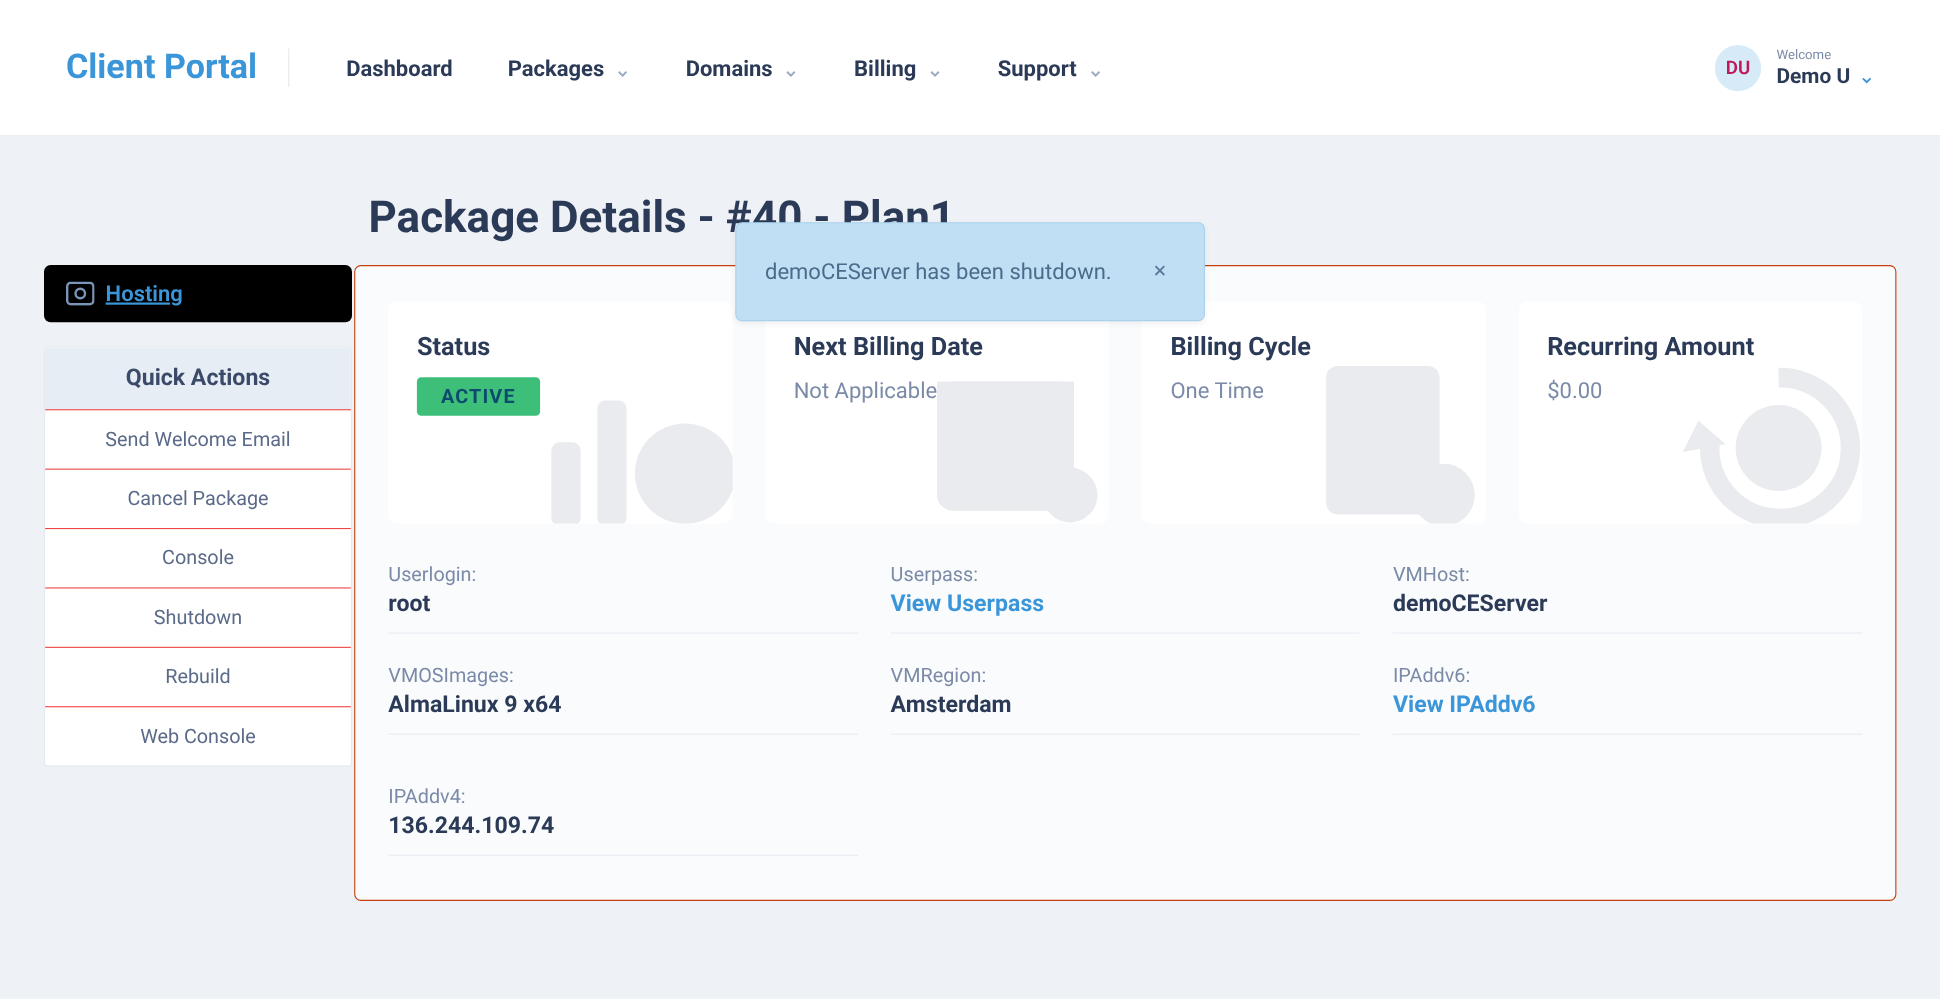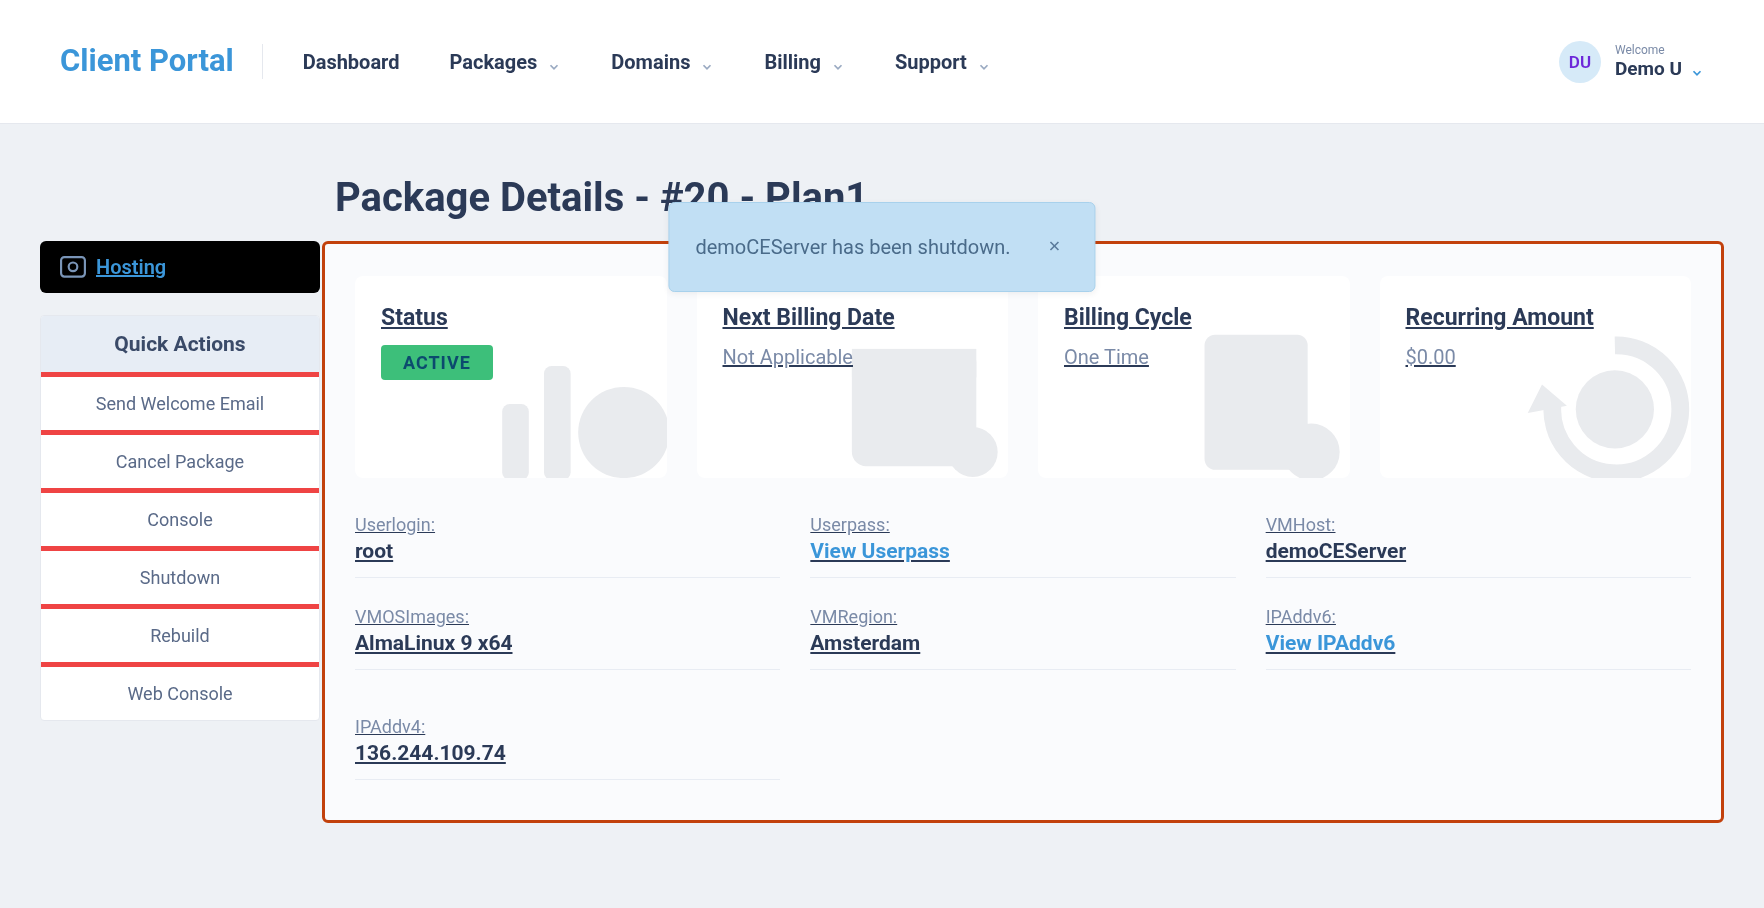--- a/index.html
+++ b/index.html
@@ -23,21 +23,21 @@
   font-size: 31px;
   font-weight: 700;
   color: #3b96d9;
   padding-right: 28px;
   border-right: 1px solid #e5e8ee;
   line-height: 1.1;
 }
 .nav {
   display: flex;
   gap: 50px;
-  margin-left: 40px;
+  margin-left: 52px;
   flex: 1;
 }
 .nav-item {
   display: flex;
   align-items: center;
   gap: 10px;
   font-size: 20px;
   font-weight: 700;
   color: #2b3a57;
   cursor: pointer;
@@ -52,21 +52,21 @@
   display: flex;
   align-items: center;
   gap: 14px;
   cursor: pointer;
 }
 .avatar {
   width: 42px;
   height: 42px;
   border-radius: 50%;
   background: #d6eaf8;
-  color: #6d28d9;
+  color: #be185d;
   display: flex;
   align-items: center;
   justify-content: center;
   font-weight: 600;
   font-size: 17px;
 }
 .user-text .welcome { font-size: 12px; color: #7a8aa7; }
 .user-text .username { font-size: 19px; font-weight: 700; color: #2b3a57; display: flex; align-items: center; gap: 8px; }
 
 .content-wrap { position: relative; }
@@ -139,32 +139,31 @@
   text-align: center;
   font-size: 21px;
   font-weight: 700;
   color: #3a4a68;
 }
 .qa-item {
   padding: 16px 10px;
   text-align: center;
   font-size: 18px;
   color: #5a6a88;
-  border-top: 5px solid #ef4444;
+  border-top: 1px solid #ef4444;
   cursor: pointer;
 }
 
 .main {
   flex: 1;
   background: #fafbfd;
-  border: 3px solid #c2410c;
+  border: 1px solid #c2410c;
   border-radius: 6px;
   padding: 32px 30px 40px 30px;
   margin-left: 2px;
-  text-decoration: underline;
 }
 .cards {
   display: grid;
   grid-template-columns: repeat(4, 1fr);
   gap: 30px;
   margin-bottom: 36px;
 }
 .card {
   background: #fff;
   border-radius: 8px;
@@ -276,21 +275,21 @@
   <div class="toast">
     <span>demoCEServer has been shutdown.</span>
     <span class="close-x">
       <svg width="16" height="16" viewBox="0 0 24 24" fill="none" stroke="currentColor" stroke-width="2.5">
           <line x1="18" y1="6" x2="6" y2="18"></line>
           <line x1="6" y1="6" x2="18" y2="18"></line>
         </svg>
     </span>
   </div>
 
-  <h1 class="page-title">Package Details - #20 - Plan1</h1>
+  <h1 class="page-title">Package Details - #40 - Plan1</h1>
 
   <div class="layout">
     <aside class="sidebar">
       <div class="sidebar-link">
         <span class="cam-icon">
           <svg viewBox="0 0 24 20" fill="none" stroke="#7a95b8" stroke-width="2">
               <rect x="1" y="1" width="22" height="18" rx="3"></rect>
               <circle cx="12" cy="10" r="4"></circle>
             </svg>
         </span>

